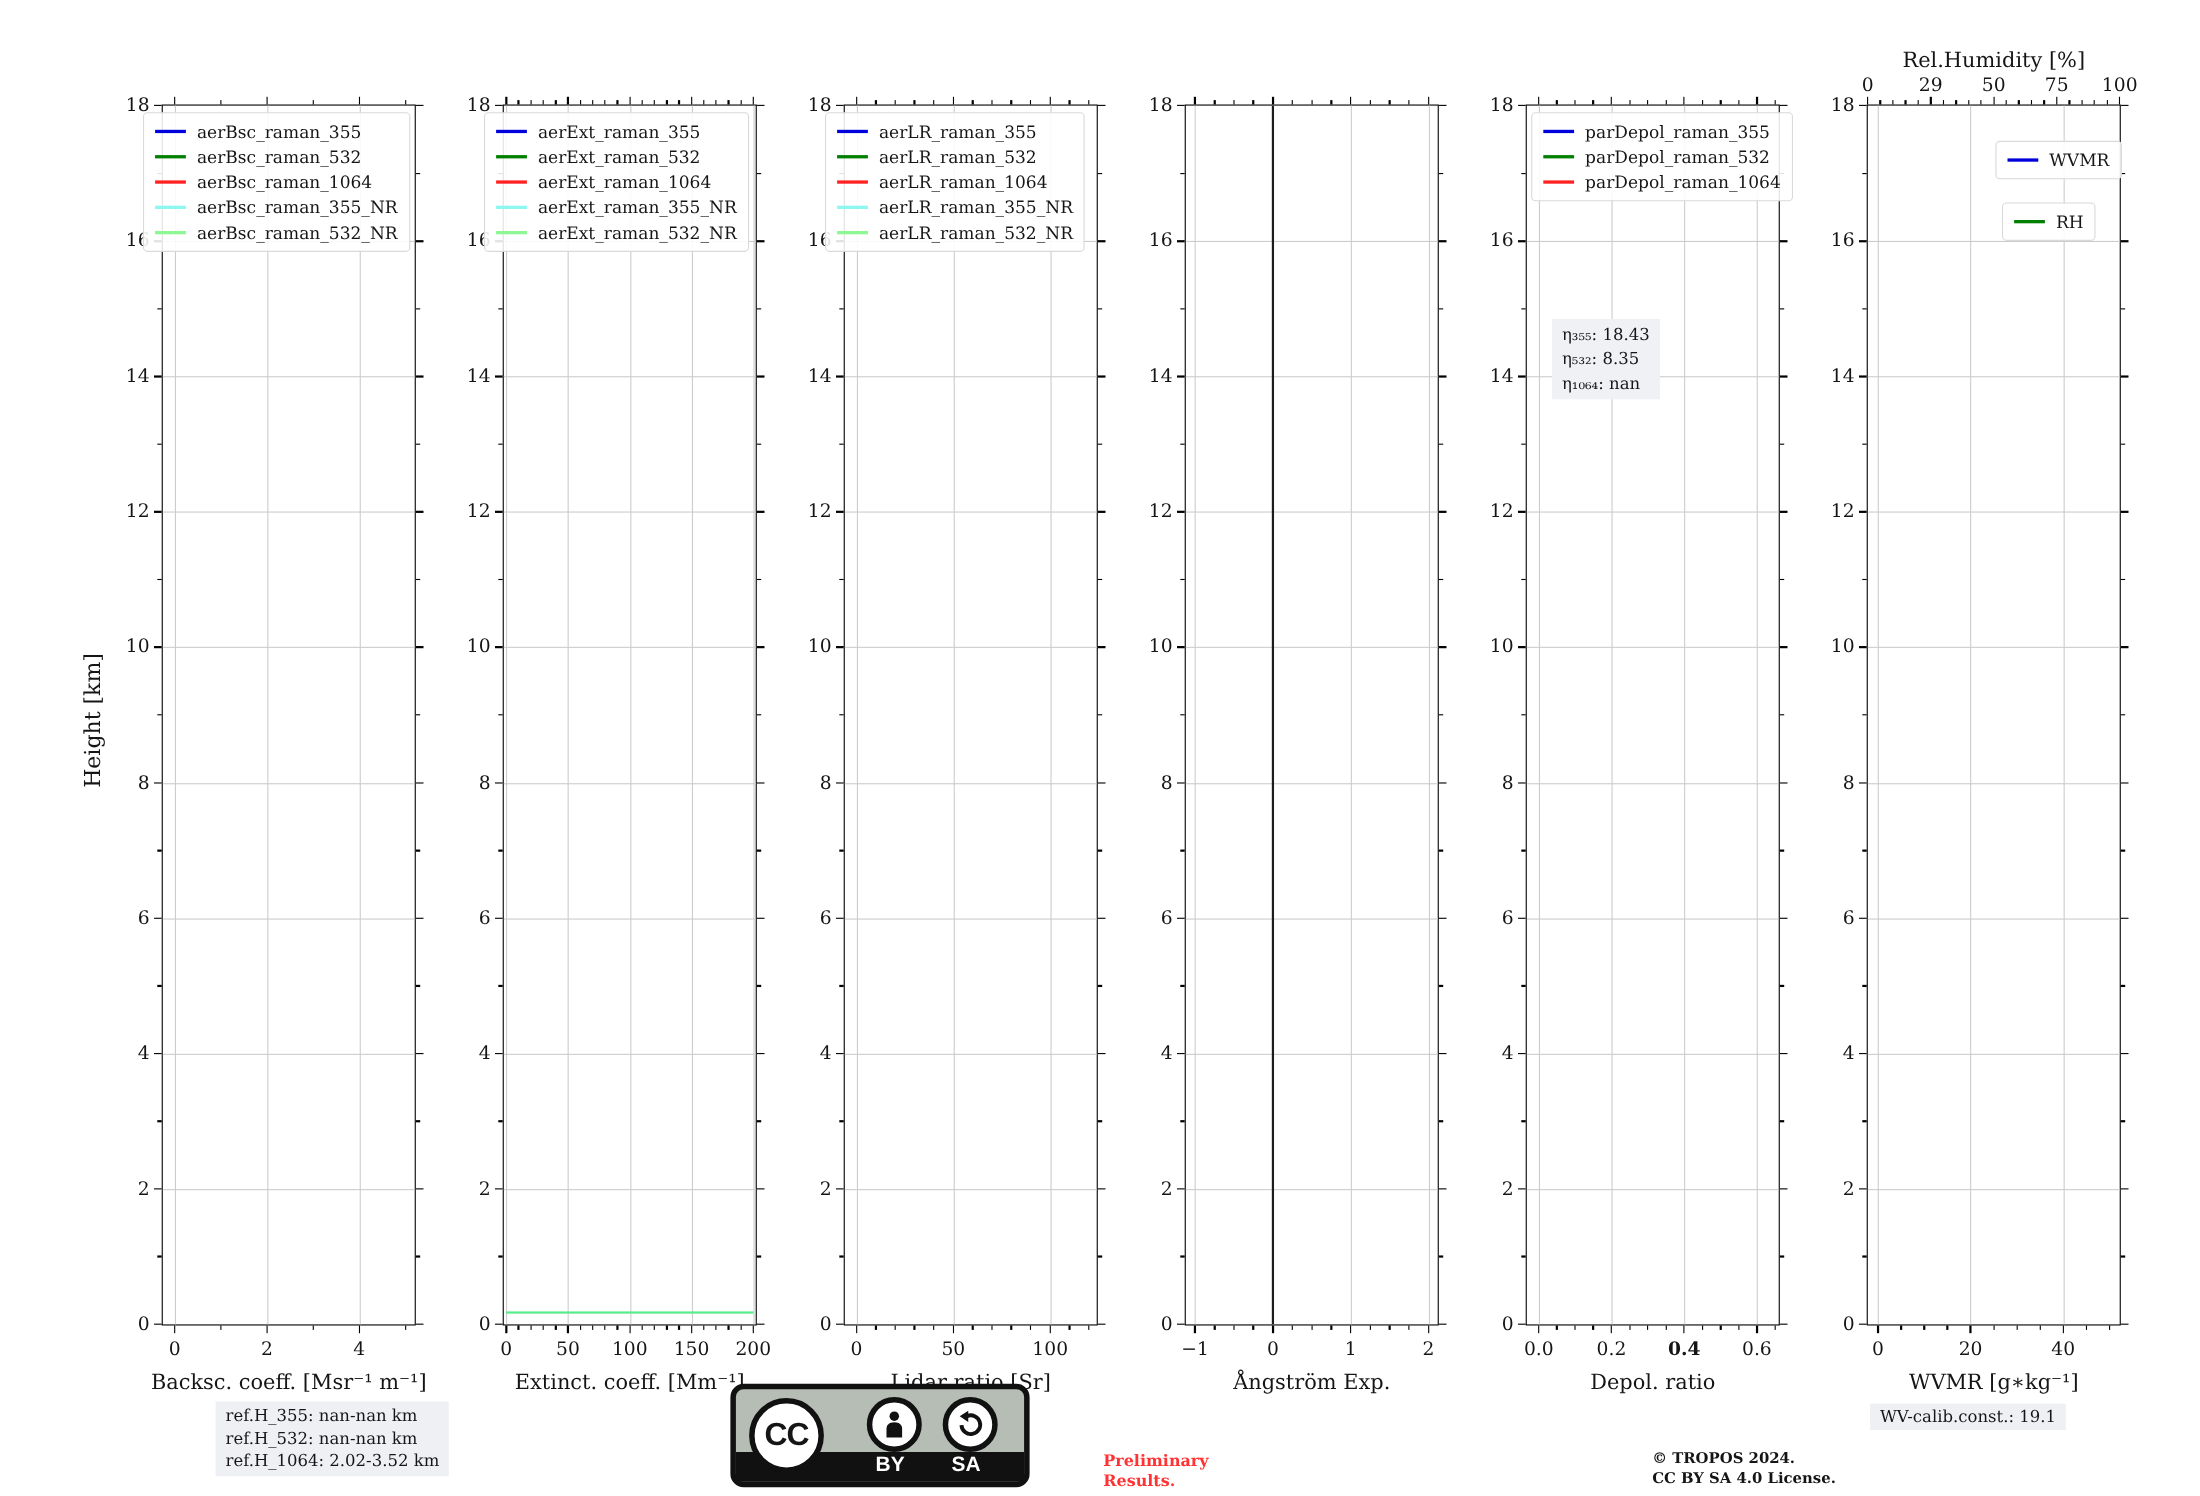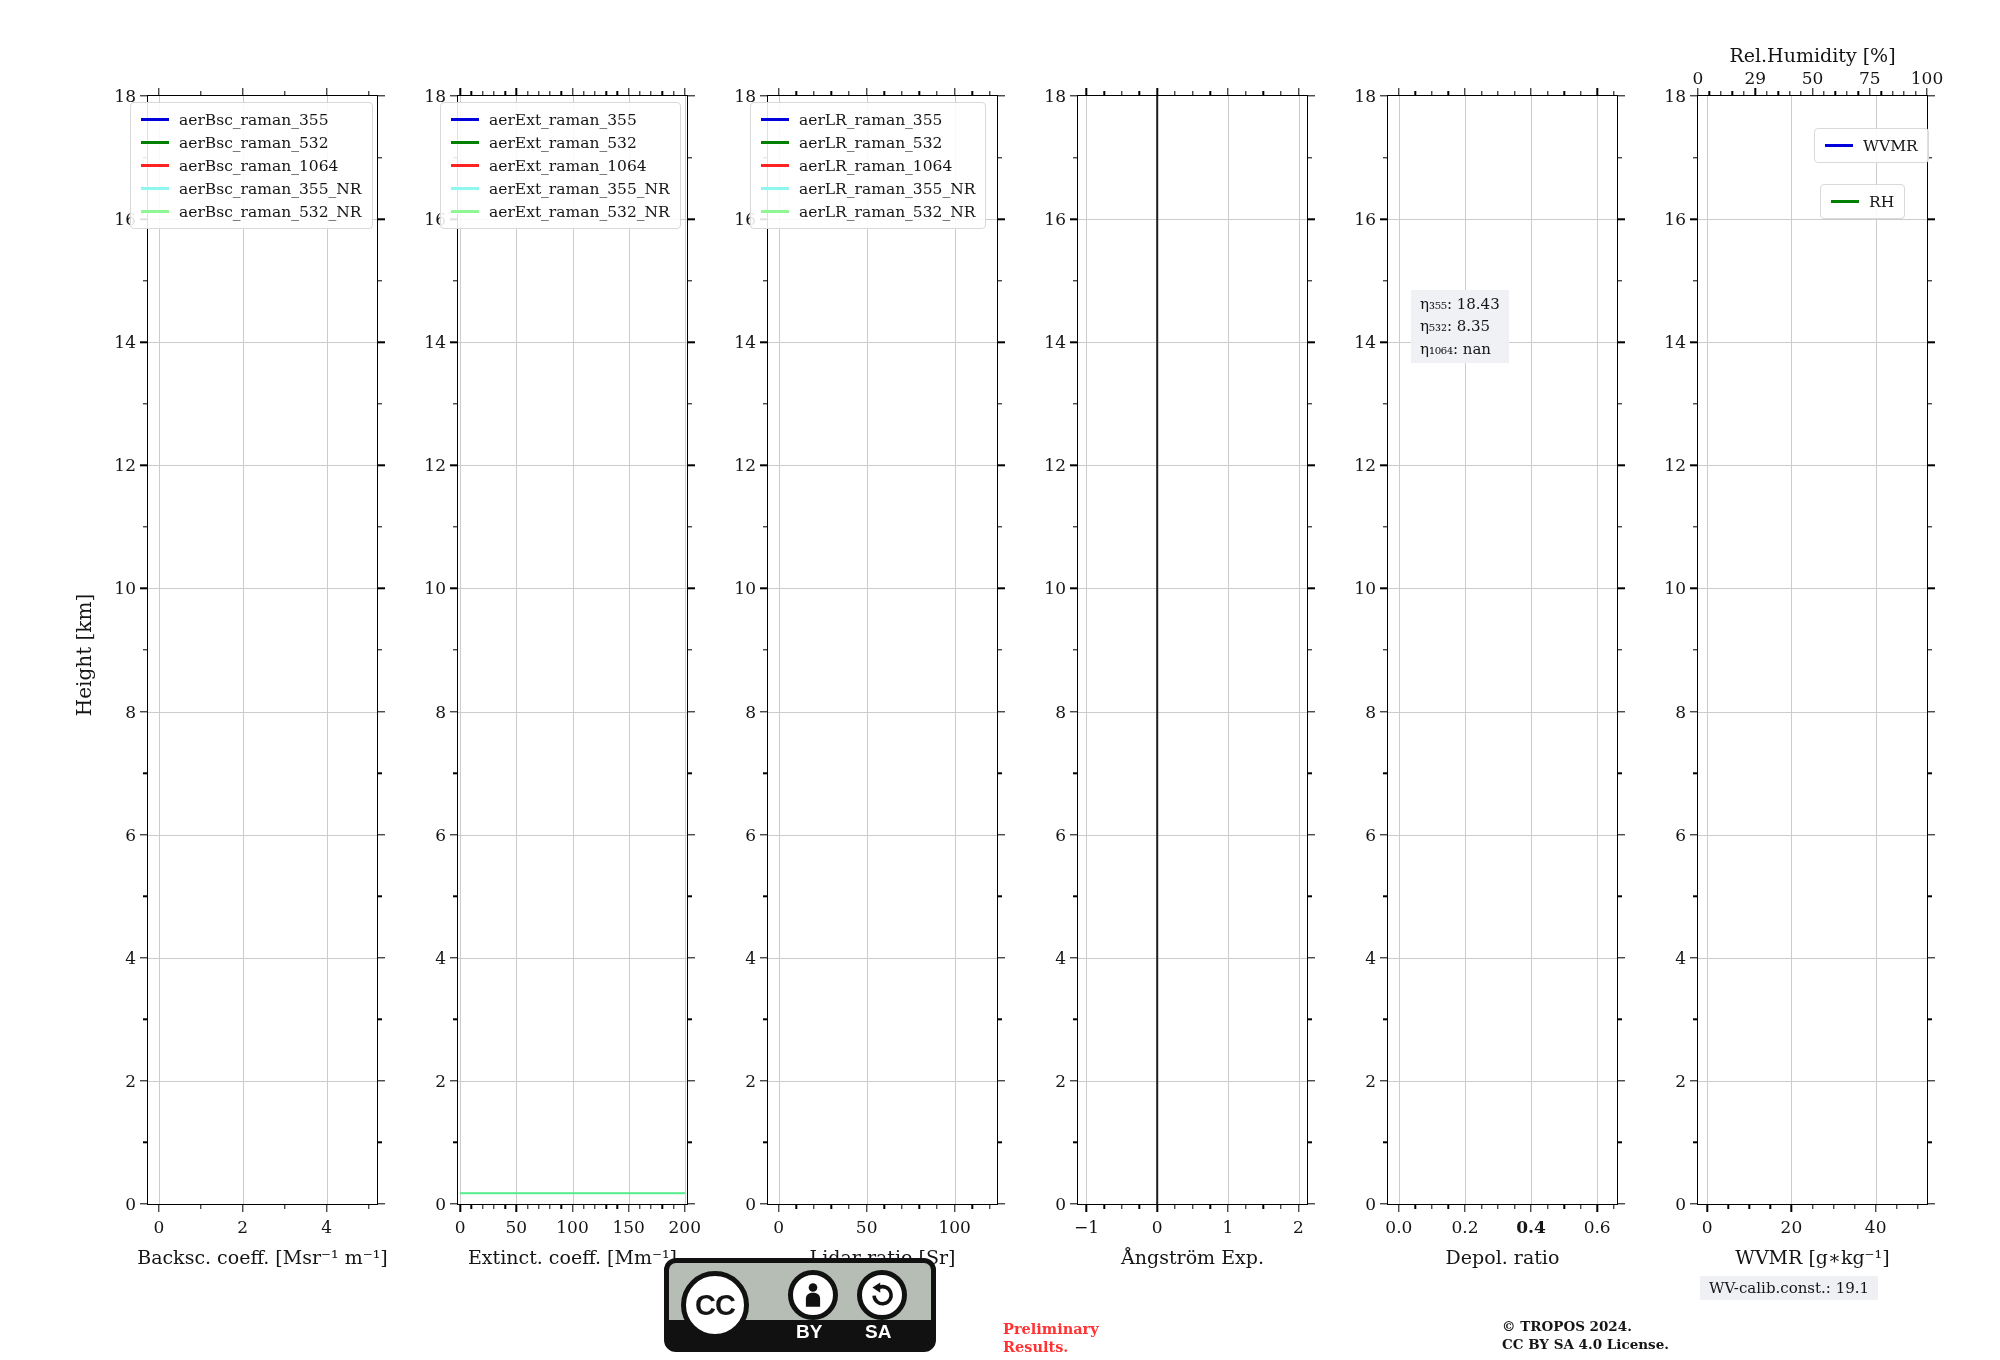--- a/index.html
+++ b/index.html
@@ -579,20 +579,34 @@
         <div class="tick minor tick-top" style="left: 55.267%;"></div>
         <div class="tick minor tick-bottom" style="left: 69.697%;"></div>
         <div class="tick minor tick-top" style="left: 69.697%;"></div>
         <div class="tick minor tick-bottom" style="left: 76.912%;"></div>
         <div class="tick minor tick-top" style="left: 76.912%;"></div>
         <div class="tick minor tick-bottom" style="left: 84.127%;"></div>
         <div class="tick minor tick-top" style="left: 84.127%;"></div>
         <div class="tick minor tick-bottom" style="left: 98.557%;"></div>
         <div class="tick minor tick-top" style="left: 98.557%;"></div>
         <div class="xlabel">Depol. ratio</div>
+        <div class="legend" style="left: 4px; top: 6px;">
+          <div class="legend-row">
+            <div class="legend-swatch" style="background: rgb(0, 0, 221);"></div>
+            <div class="legend-label">parDepol_raman_355</div>
+          </div>
+          <div class="legend-row">
+            <div class="legend-swatch" style="background: rgb(0, 128, 0);"></div>
+            <div class="legend-label">parDepol_raman_532</div>
+          </div>
+          <div class="legend-row">
+            <div class="legend-swatch" style="background: rgb(255, 34, 34);"></div>
+            <div class="legend-label">parDepol_raman_1064</div>
+          </div>
+        </div>
         <div class="plot-annotation" style="left: 10%; top: 17.5%;">
           <div class="annotation-line">η₃₅₅: 18.43</div>
           <div class="annotation-line">η₅₃₂: 8.35</div>
           <div class="annotation-line">η₁₀₆₄: nan</div>
         </div>
       </div>
       <div class="subplot" style="left: 1697px; top: 95px; width: 231px; height: 1110px;">
         <div class="tick tick-left" style="top: 100%;"></div>
         <div class="tick tick-right" style="top: 100%;"></div>
         <div class="ytick-label" style="top: 100%;">0</div>
@@ -702,20 +716,25 @@
         </div>
         <div class="legend" style="left: 122px; top: 88px;">
           <div class="legend-row">
             <div class="legend-swatch" style="background: rgb(0, 128, 0);"></div>
             <div class="legend-label">RH</div>
           </div>
         </div>
       </div>
     </div>
 
+  <div class="refh-box">
+    <div>ref.H_355: nan-nan km</div>
+    <div>ref.H_532: nan-nan km</div>
+    <div>ref.H_1064: 2.02-3.52 km</div>
+  </div>
 
   <div class="cc-badge">
     <div class="cc-strip">
       <span class="cc-strip-label cc-by-pos">BY</span>
       <span class="cc-strip-label cc-sa-pos">SA</span>
     </div>
     <div class="cc-circle cc-big">
       <span>CC</span>
     </div>
     <div class="cc-circle cc-person">

